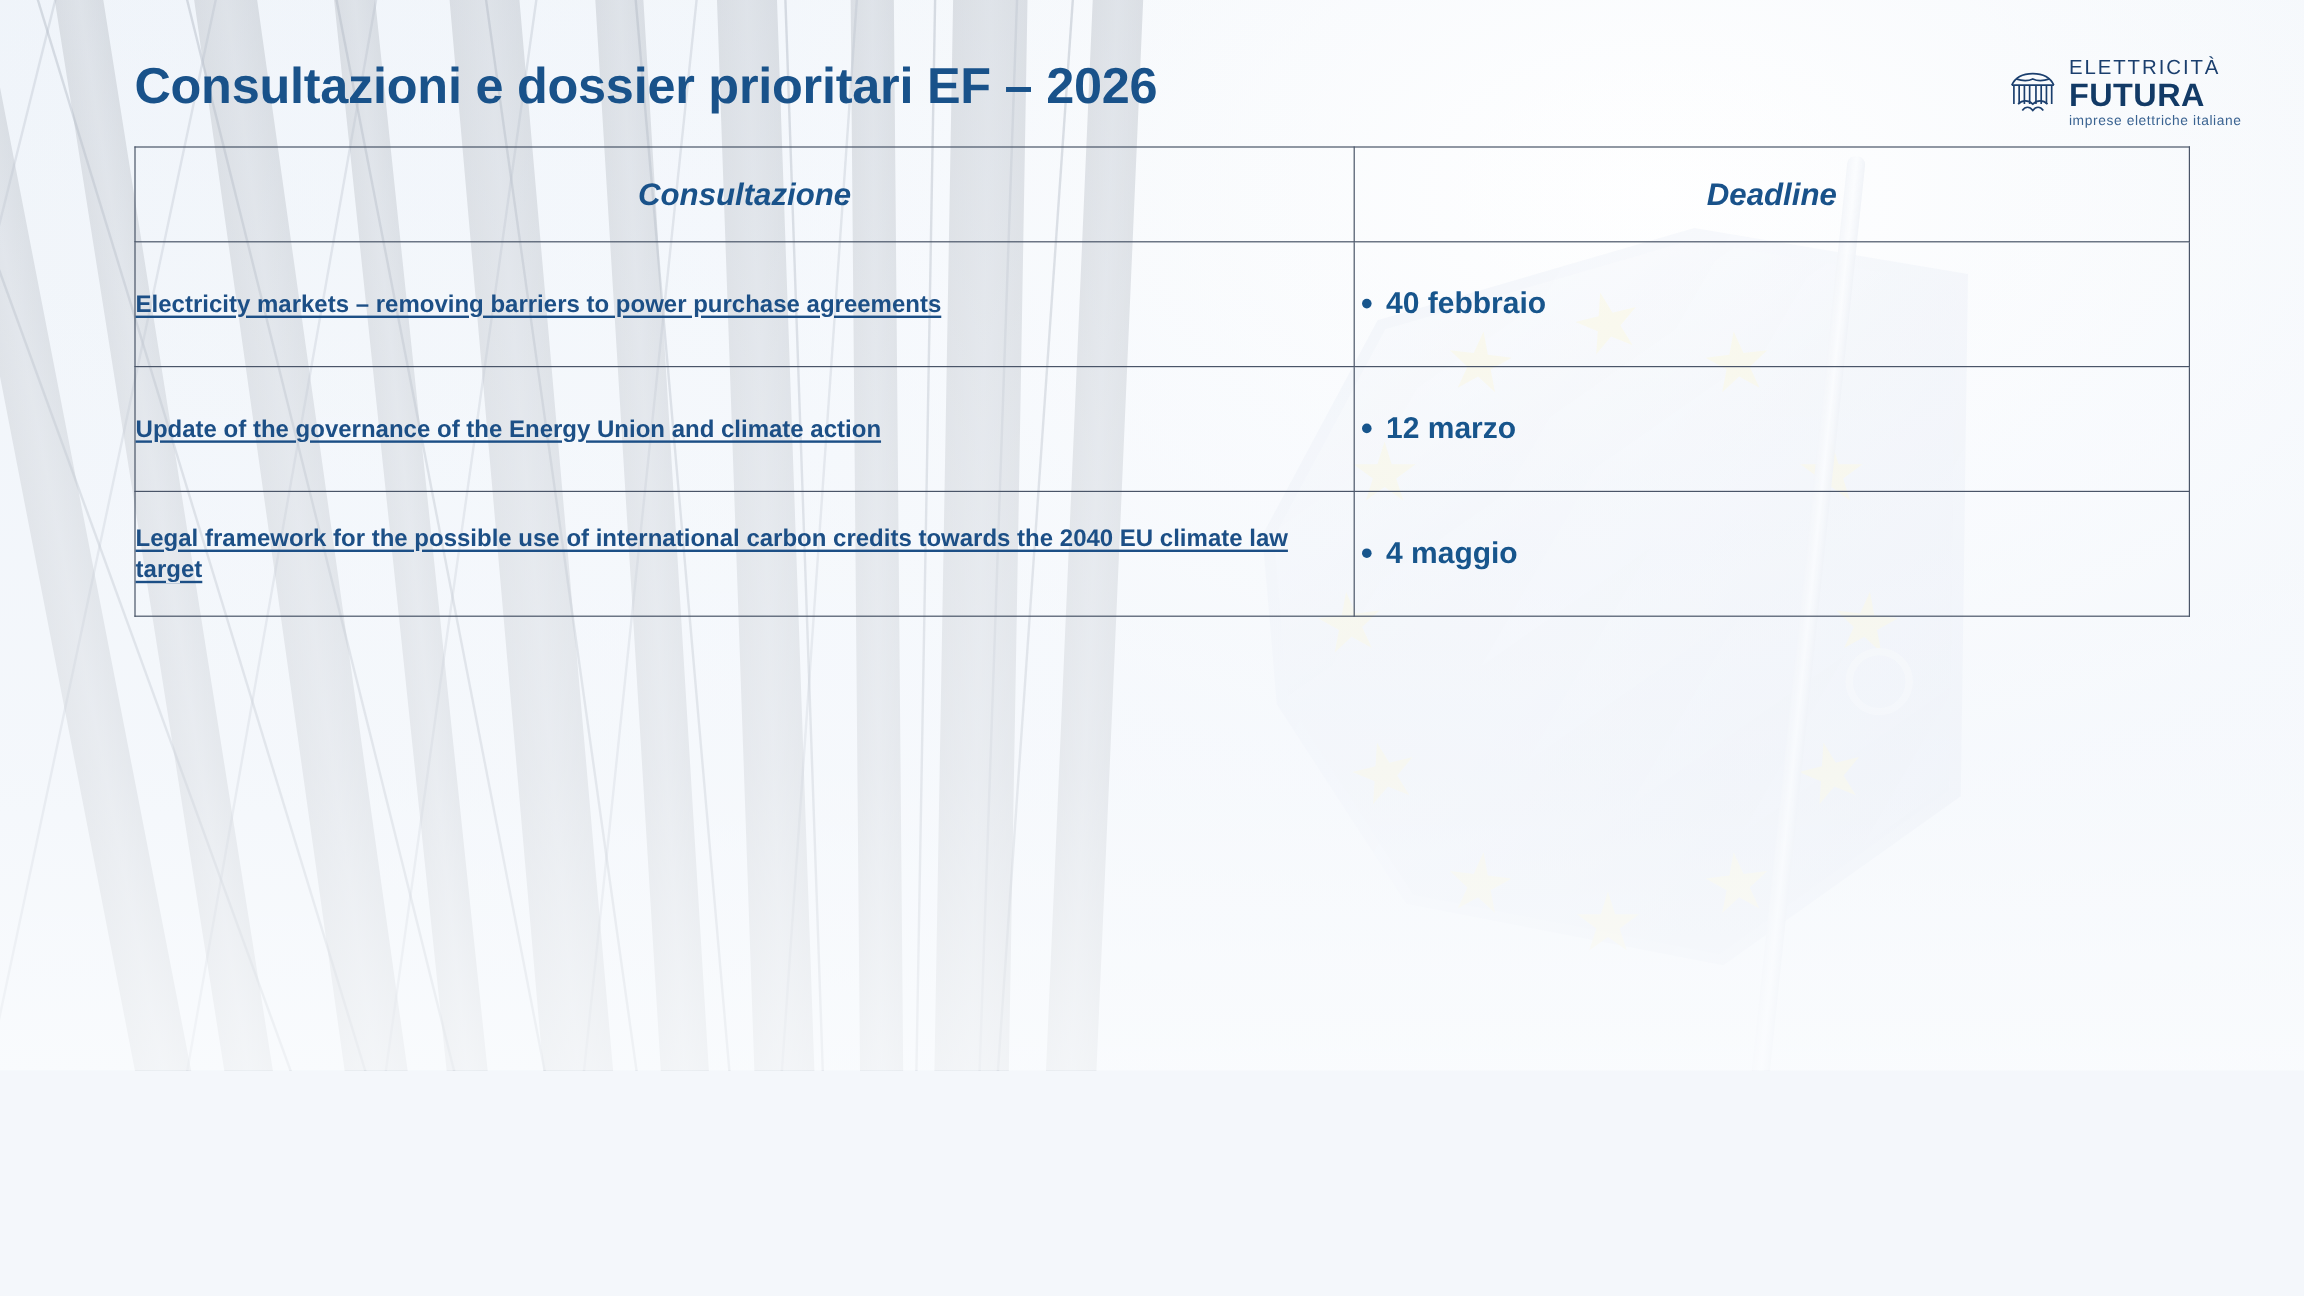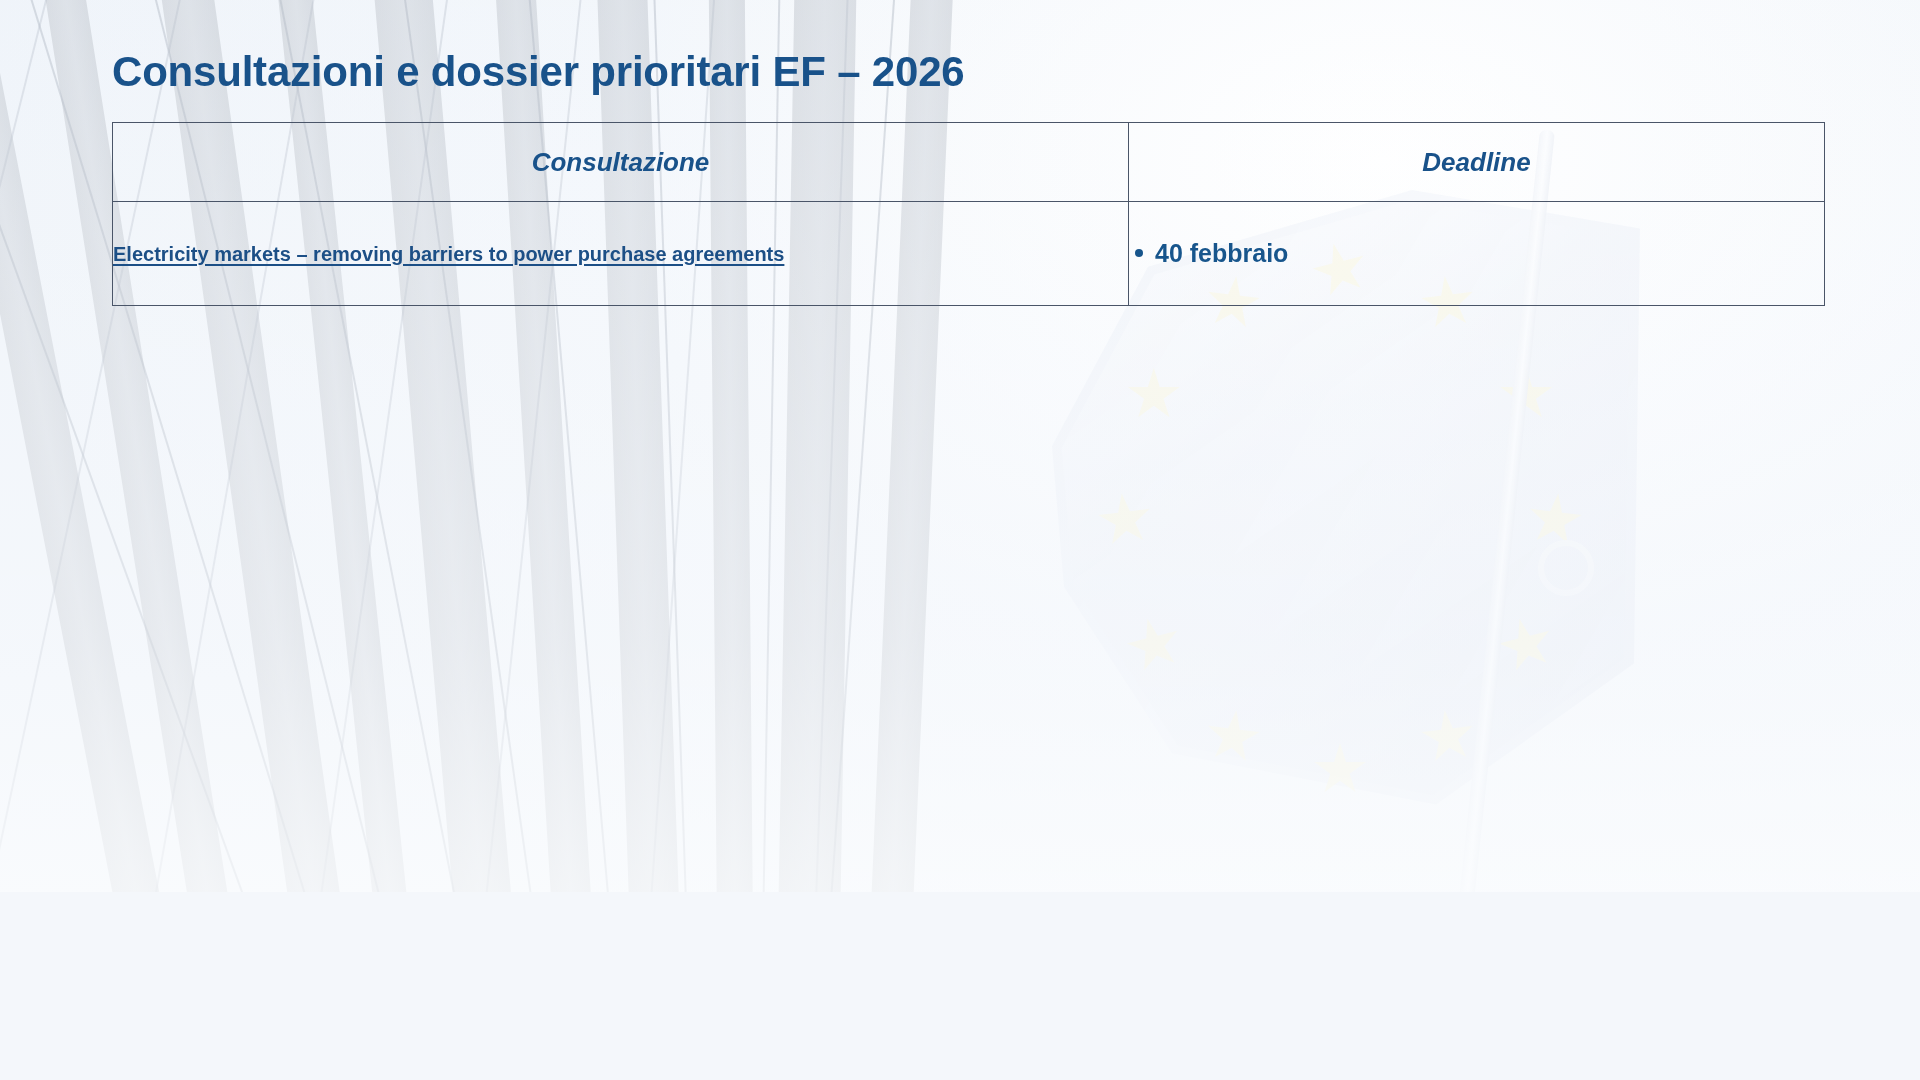--- a/index.html
+++ b/index.html
@@ -314,20 +314,37 @@
       <div class="pole-ring"></div>
     </div>
 
     <div class="bg-wash"></div>
   </div>
 
   <div class="content">
 
     <div class="page-title">Consultazioni e dossier prioritari EF – 2026</div>
 
+    <div class="logo">
+      <svg class="logo-mark" viewBox="0 0 48 48">
+        <g fill="none" stroke="#1b3f6e" stroke-width="1.6">
+          <path d="M4 16 C8 7, 16 5, 24 5 C32 5, 40 7, 44 16"></path>
+          <path d="M6 16 L6 34 M11 16 L11 34 M16 16 L16 34 M21 16 L21 34 M27 16 L27 34 M32 16 L32 34 M37 16 L37 34 M42 16 L42 34"></path>
+          <path d="M4 16 L44 16"></path>
+          <path d="M10 34 C14 30, 20 30, 24 34 C28 30, 34 30, 38 34"></path>
+          <path d="M14 40 C17 36, 21 36, 24 40 C27 36, 31 36, 34 40"></path>
+          <path d="M8 10 C14 12, 20 12, 24 10 C28 12, 34 12, 40 10"></path>
+        </g>
+      </svg>
+      <div class="logo-text">
+        <span class="logo-l1">ELETTRICITÀ</span>
+        <span class="logo-l2">FUTURA</span>
+        <span class="logo-l3">imprese elettriche italiane</span>
+      </div>
+    </div>
 
     <table class="tbl">
       <colgroup>
         <col class="col-cons">
         <col class="col-dead">
       </colgroup>
       <thead>
         <tr>
           <th class="th-cell">
             <span class="lbl">Consultazione</span>
@@ -341,17 +358,37 @@
         <tr class="r-tall">
           <td class="cons-cell">
             <a class="cons-link">Electricity markets – removing barriers to power purchase agreements</a>
           </td>
           <td class="dead-cell">
             <ul class="dead-list">
               <li>40 febbraio</li>
             </ul>
           </td>
         </tr>
+        <tr class="r-tall">
+          <td class="cons-cell">
+            <a class="cons-link">Update of the governance of the Energy Union and climate action</a>
+          </td>
+          <td class="dead-cell">
+            <ul class="dead-list">
+              <li>12 marzo</li>
+            </ul>
+          </td>
+        </tr>
+        <tr class="r-tall">
+          <td class="cons-cell">
+            <a class="cons-link">Legal framework for the possible use of international carbon credits towards the 2040 EU climate law target</a>
+          </td>
+          <td class="dead-cell">
+            <ul class="dead-list">
+              <li>4 maggio</li>
+            </ul>
+          </td>
+        </tr>
       </tbody>
     </table>
 
   </div>
 </div>
 
 </body></html>

